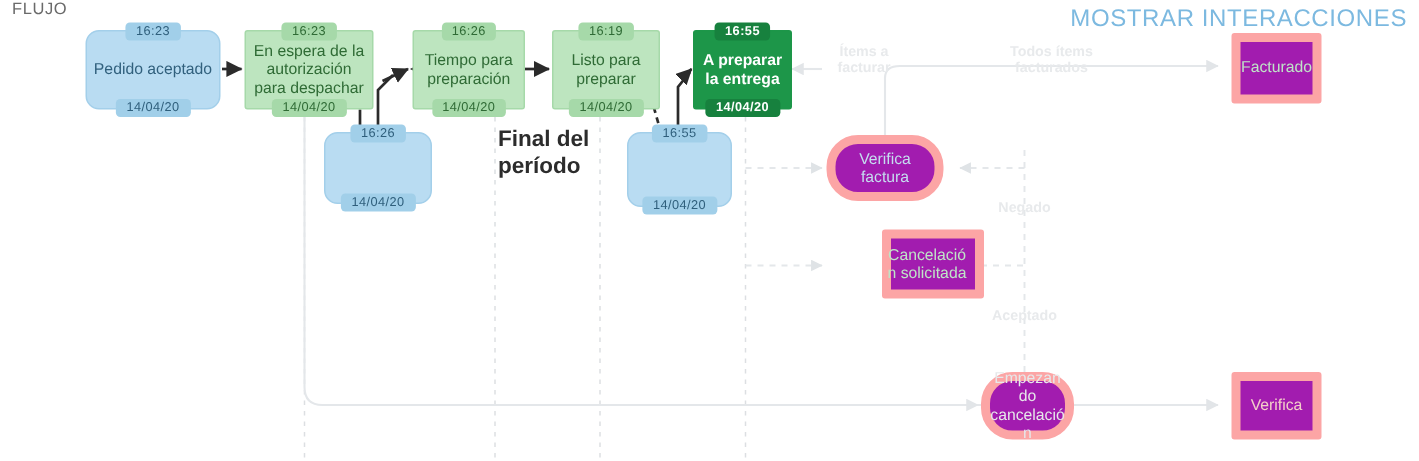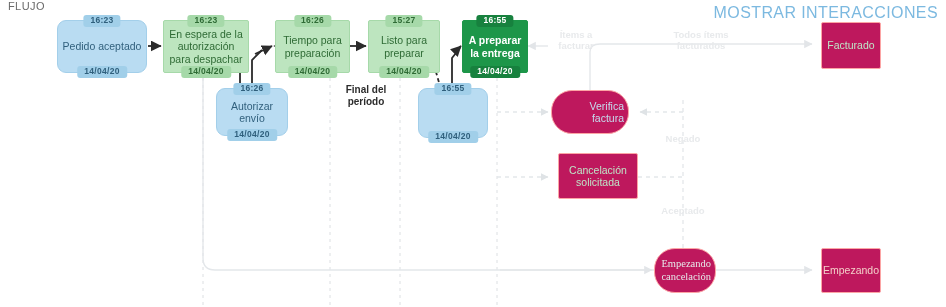--- a/index.html
+++ b/index.html
@@ -31,21 +31,21 @@
     text-align:center;
     line-height:1.15;
   }
   .node .ntitle{
     padding:3px 4px;
     width:100%;
     word-wrap:break-word;
   }
   .badge{
     position:absolute;left:50%;transform:translateX(-50%);
-    font-size:8.5px;font-weight:bold;letter-spacing:.3px;
+    font-size:8.5px;font-weight:normal;letter-spacing:.3px;
     padding:1px 7px;border-radius:3px;white-space:nowrap;
   }
   .badge.top{top:-6px;}
   .badge.bot{bottom:-6px;}
 
   
   .n-blue{
     background:#b9dcf2;border:1px solid #a3cfea;border-radius:9px;
     color:#31607d;font-size:10.5px;
   }
@@ -60,38 +60,38 @@
 
   
   .n-dkgreen{
     background:#1d9649;border:1px solid #1d9649;border-radius:2px;
     color:#ffffff;font-size:10.5px;font-weight:bold;
   }
   .n-dkgreen .badge{background:#17813e;color:#ffffff;font-weight:bold;}
 
   
   .n-faded{
-    background:#be185d;border:1px solid #fca5a5;border-radius:2px;
+    background:#a21caf;border:6px solid #fca5a5;border-radius:2px;
     font-size:10.5px;
   }
-  .n-faded.rounded{border-radius:21px;text-align:right;}
+  .n-faded.rounded{border-radius:21px;}
   .t-green{color:#bfe4c7;}
   .t-blue{color:#c5dcef;}
-  .t-grey{color:#e6e8ea;font-family:Liberation Serif, serif;}
+  .t-grey{color:#e6e8ea;}
   .t-red{color:#f3cfc9;}
 
   .edge-label{
     position:absolute;
     font-size:9.5px;font-weight:bold;line-height:1.15;
     color:#e8eaec;text-align:center;white-space:pre-line;
   }
   .period-label{
     position:absolute;
-    font-size:10px;font-weight:bold;line-height:1.2;
-    color:#2c2c2c;text-align:center;white-space:pre-line;
+    font-size:15px;font-weight:bold;line-height:1.2;
+    color:#2c2c2c;text-align:left;white-space:pre-line;
   }
 </style>
 </head>
 <body>
 
 <div id="canvas">
 
   <div class="hdr-left">FLUJO</div>
   <div class="hdr-right">MOSTRAR INTERACCIONES</div>
 
@@ -164,32 +164,31 @@
   </div>
 
   <div class="node n-green" style="left:163px;top:20px;width:86px;height:53px;">
     <span class="badge top">16:23</span>
     <span class="ntitle">En espera de la autorización para despachar</span>
     <span class="badge bot">14/04/20</span>
   </div>
 
   <div class="node n-blue" style="left:216px;top:88px;width:72px;height:48px;">
     <span class="badge top">16:26</span>
-    <span class="ntitle">Autorizar envío</span>
     <span class="badge bot">14/04/20</span>
   </div>
 
   <div class="node n-green" style="left:275px;top:20px;width:75px;height:53px;">
     <span class="badge top">16:26</span>
     <span class="ntitle">Tiempo para preparación</span>
     <span class="badge bot">14/04/20</span>
   </div>
 
   <div class="node n-green" style="left:368px;top:20px;width:72px;height:53px;">
-    <span class="badge top">15:27</span>
+    <span class="badge top">16:19</span>
     <span class="ntitle">Listo para preparar</span>
     <span class="badge bot">14/04/20</span>
   </div>
 
   <div class="node n-blue" style="left:418px;top:88px;width:70px;height:50px;">
     <span class="badge top">16:55</span>
     <span class="badge bot">14/04/20</span>
   </div>
 
   <div class="node n-dkgreen" style="left:462px;top:20px;width:66px;height:53px;">
@@ -199,30 +198,30 @@
   </div>
 
   <div class="node n-faded t-green" style="left:821px;top:22px;width:60px;height:47px;">
     <span class="ntitle">Facturado</span>
   </div>
 
   <div class="node n-faded rounded t-blue" style="left:551px;top:90px;width:78px;height:44px;">
     <span class="ntitle">Verifica factura</span>
   </div>
 
-  <div class="node n-faded t-green" style="left:558px;top:153px;width:80px;height:46px;">
+  <div class="node n-faded t-green" style="left:588px;top:153px;width:68px;height:46px;justify-content:flex-end;">
     <span class="ntitle">Cancelación solicitada</span>
   </div>
 
   <div class="node n-faded rounded t-grey" style="left:654px;top:248px;width:62px;height:45px;">
     <span class="ntitle">Empezando cancelación</span>
   </div>
 
   <div class="node n-faded t-red" style="left:821px;top:248px;width:60px;height:45px;">
-    <span class="ntitle">Empezando</span>
+    <span class="ntitle">Verifica</span>
   </div>
 
   <div class="period-label" style="left:332px;top:84px;width:68px;">Final del
 período</div>
 
   <div class="edge-label" style="left:546px;top:30px;width:60px;">Ítems a
 facturar</div>
 
   <div class="edge-label" style="left:661px;top:30px;width:80px;">Todos ítems
 facturados</div>

